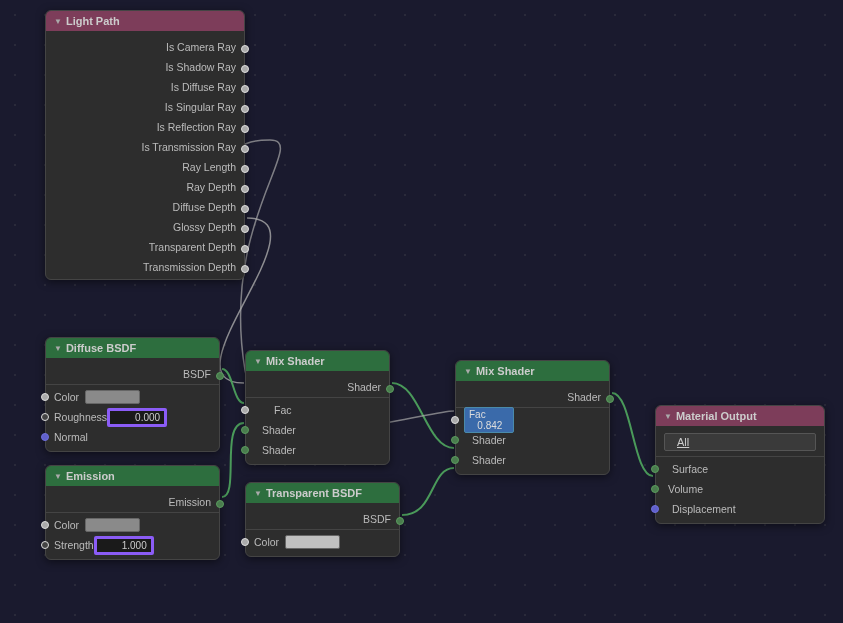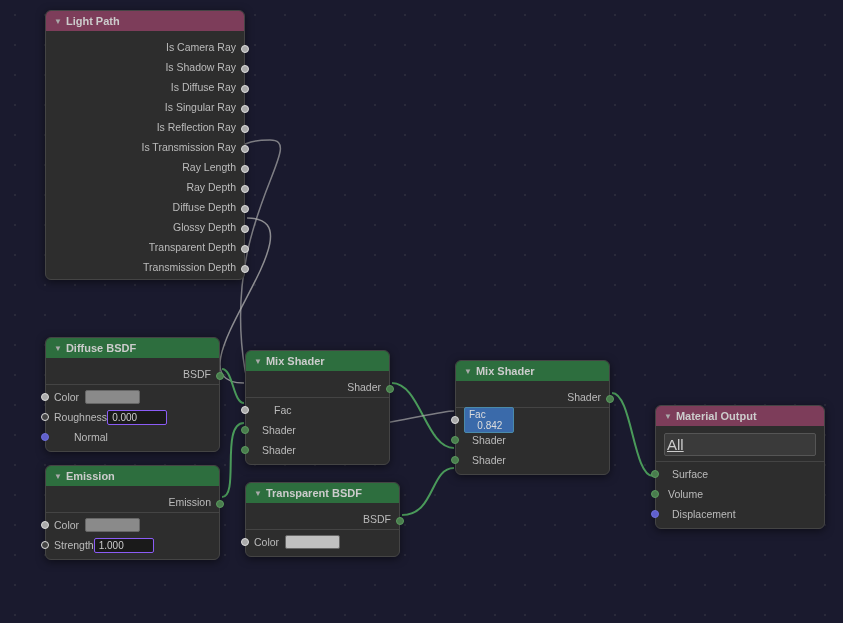--- a/index.html
+++ b/index.html
@@ -103,27 +103,27 @@
     
     .mix-shader-2 { top: 360px; left: 455px; width: 155px; }
     .mix-shader-2 .node-header { background: #2d6e3e; }
 
     
     .material-output { top: 405px; left: 655px; width: 170px; }
     .material-output .node-header { background: #7d3d5a; }
 
     .input-field {
       background: #1a1a1a;
-      border: 1px solid #8b5cf6;
+      border: 3px solid #8b5cf6;
       color: #ccc;
       font-size: 10px;
       padding: 1px 4px;
       border-radius: 2px;
       width: 60px;
-      text-align: left;
+      text-align: right;
     }
 
     .color-swatch {
       width: 55px;
       height: 14px;
       background: #8a8a8a;
       border-radius: 2px;
       border: 1px solid #666;
       display: inline-block;
     }
@@ -141,22 +141,22 @@
       height: 1px;
       background: #444;
       margin: 2px 0;
     }
 
     
     .dropdown-select {
       background: #3a3a3a;
       border: 1px solid #555;
       color: #ccc;
-      font-size: 15px;
-      padding: 2px 2px;
+      font-size: 11px;
+      padding: 2px 12px;
       border-radius: 2px;
       width: 100%;
       appearance: none;
       text-decoration: underline;
     }
 
     .dropdown-row {
       padding: 3px 8px;
     }
 
@@ -273,21 +273,21 @@
       <span class="socket-label">Color</span>
       <span class="color-swatch"></span>
     </div>
     <div class="socket-row" style="">
       <div class="socket left white" style="background:#444;"></div>
       <span class="socket-label">Roughness</span>
       <input type="text" class="input-field" value="0.000" style="">
     </div>
     <div class="socket-row">
       <div class="socket left blue-purple"></div>
-      <span class="socket-label" style="margin-left:20px;">Normal</span>
+      <span class="socket-label" style="margin-left:0;">Normal</span>
     </div>
   </div>
 </div>
 
 <div class="node emission">
   <div class="node-header">
     <span class="collapse-icon">▼</span>
     <span>Emission</span>
   </div>
   <div class="node-body">

